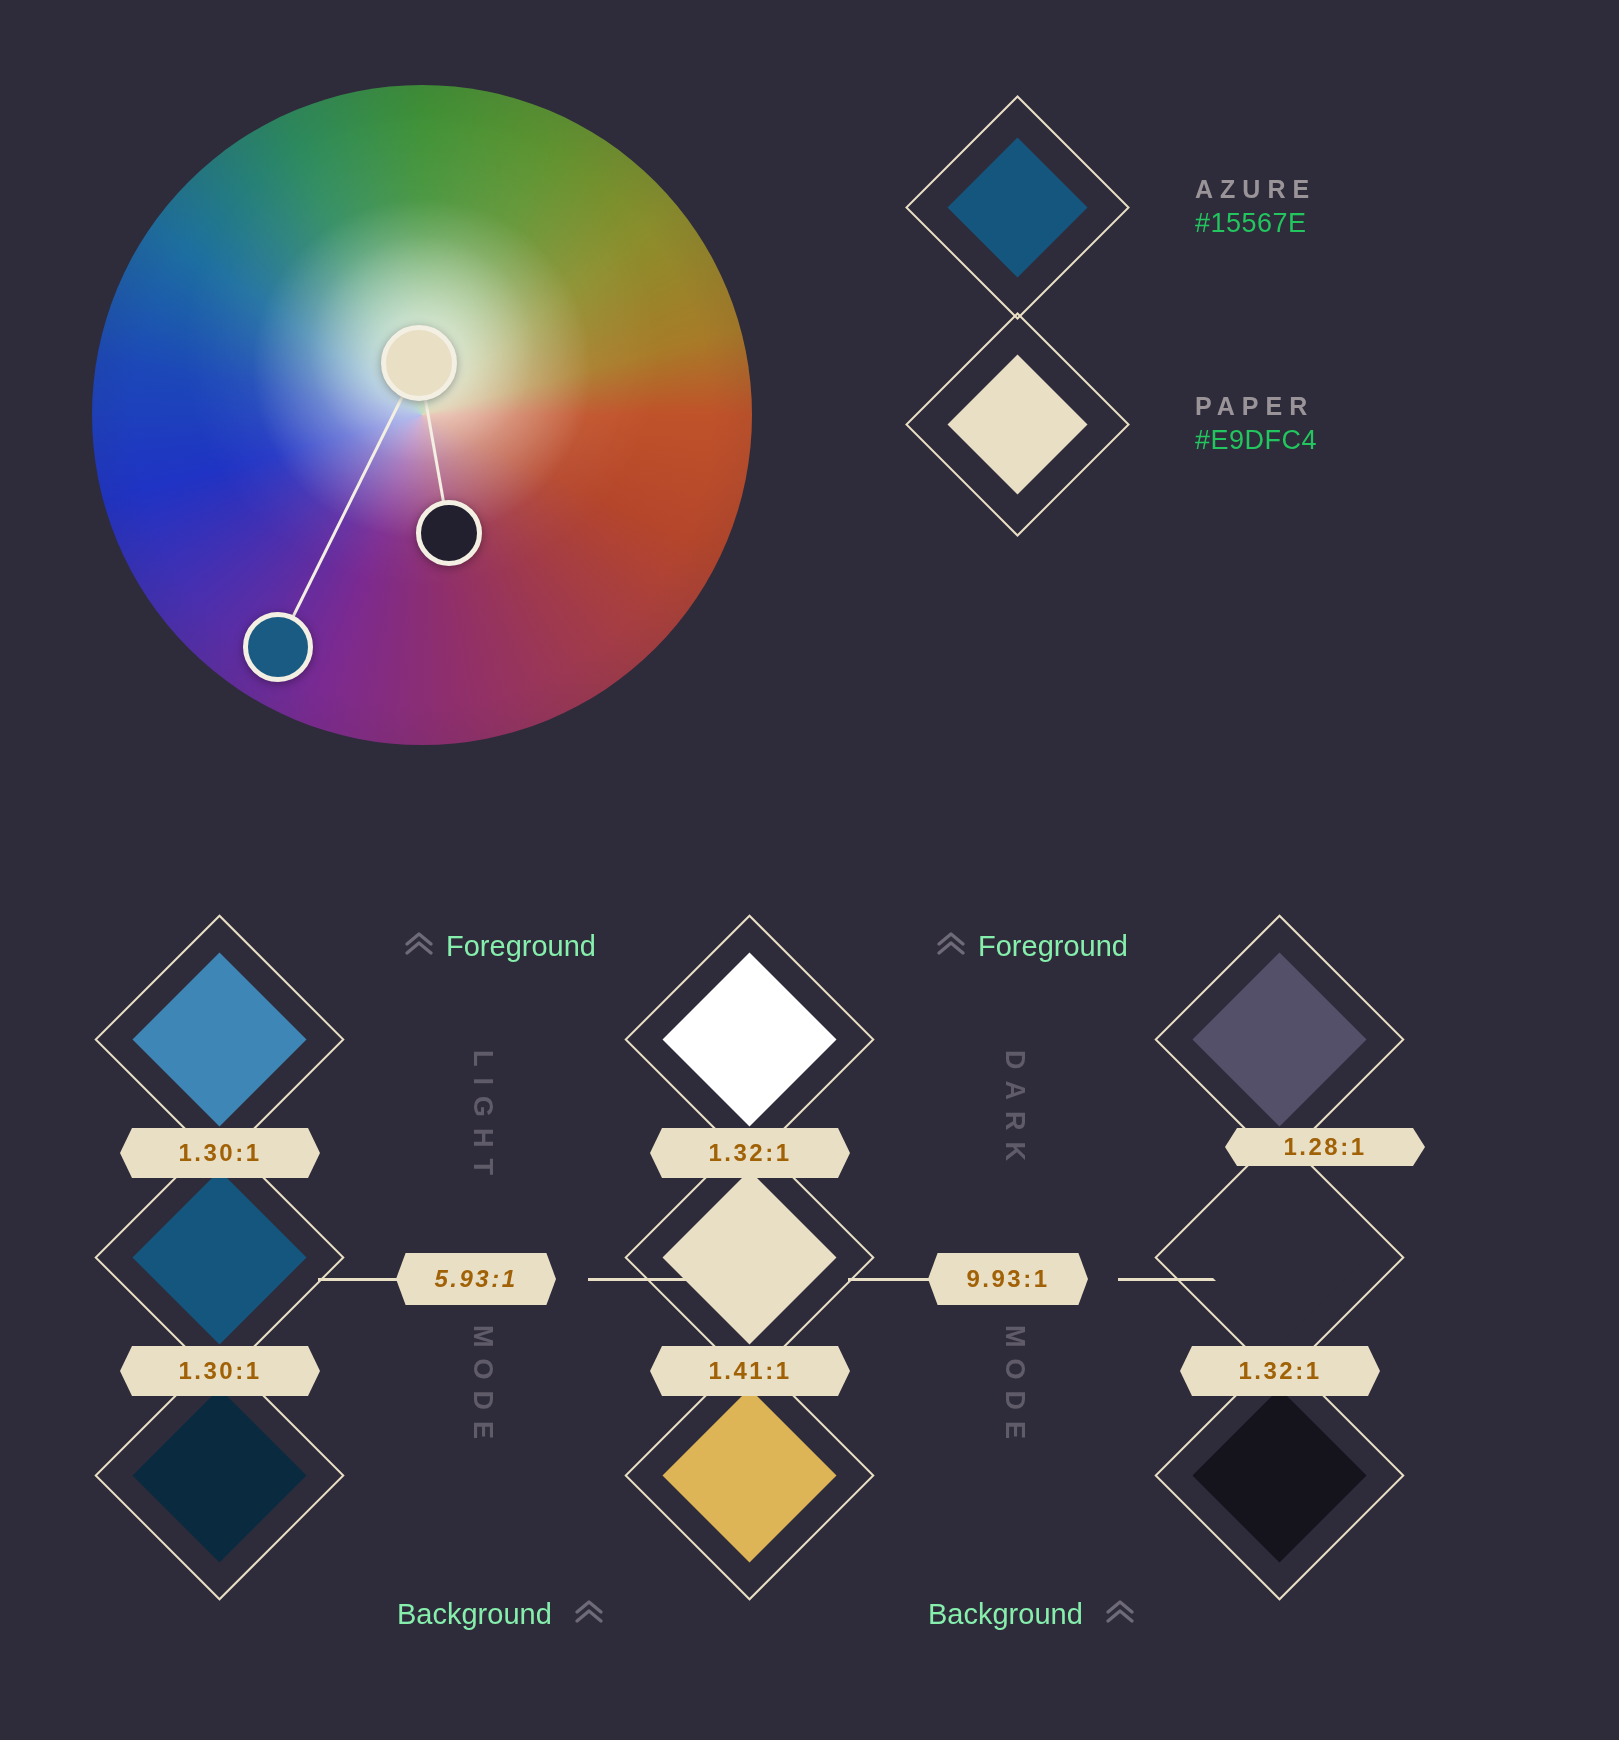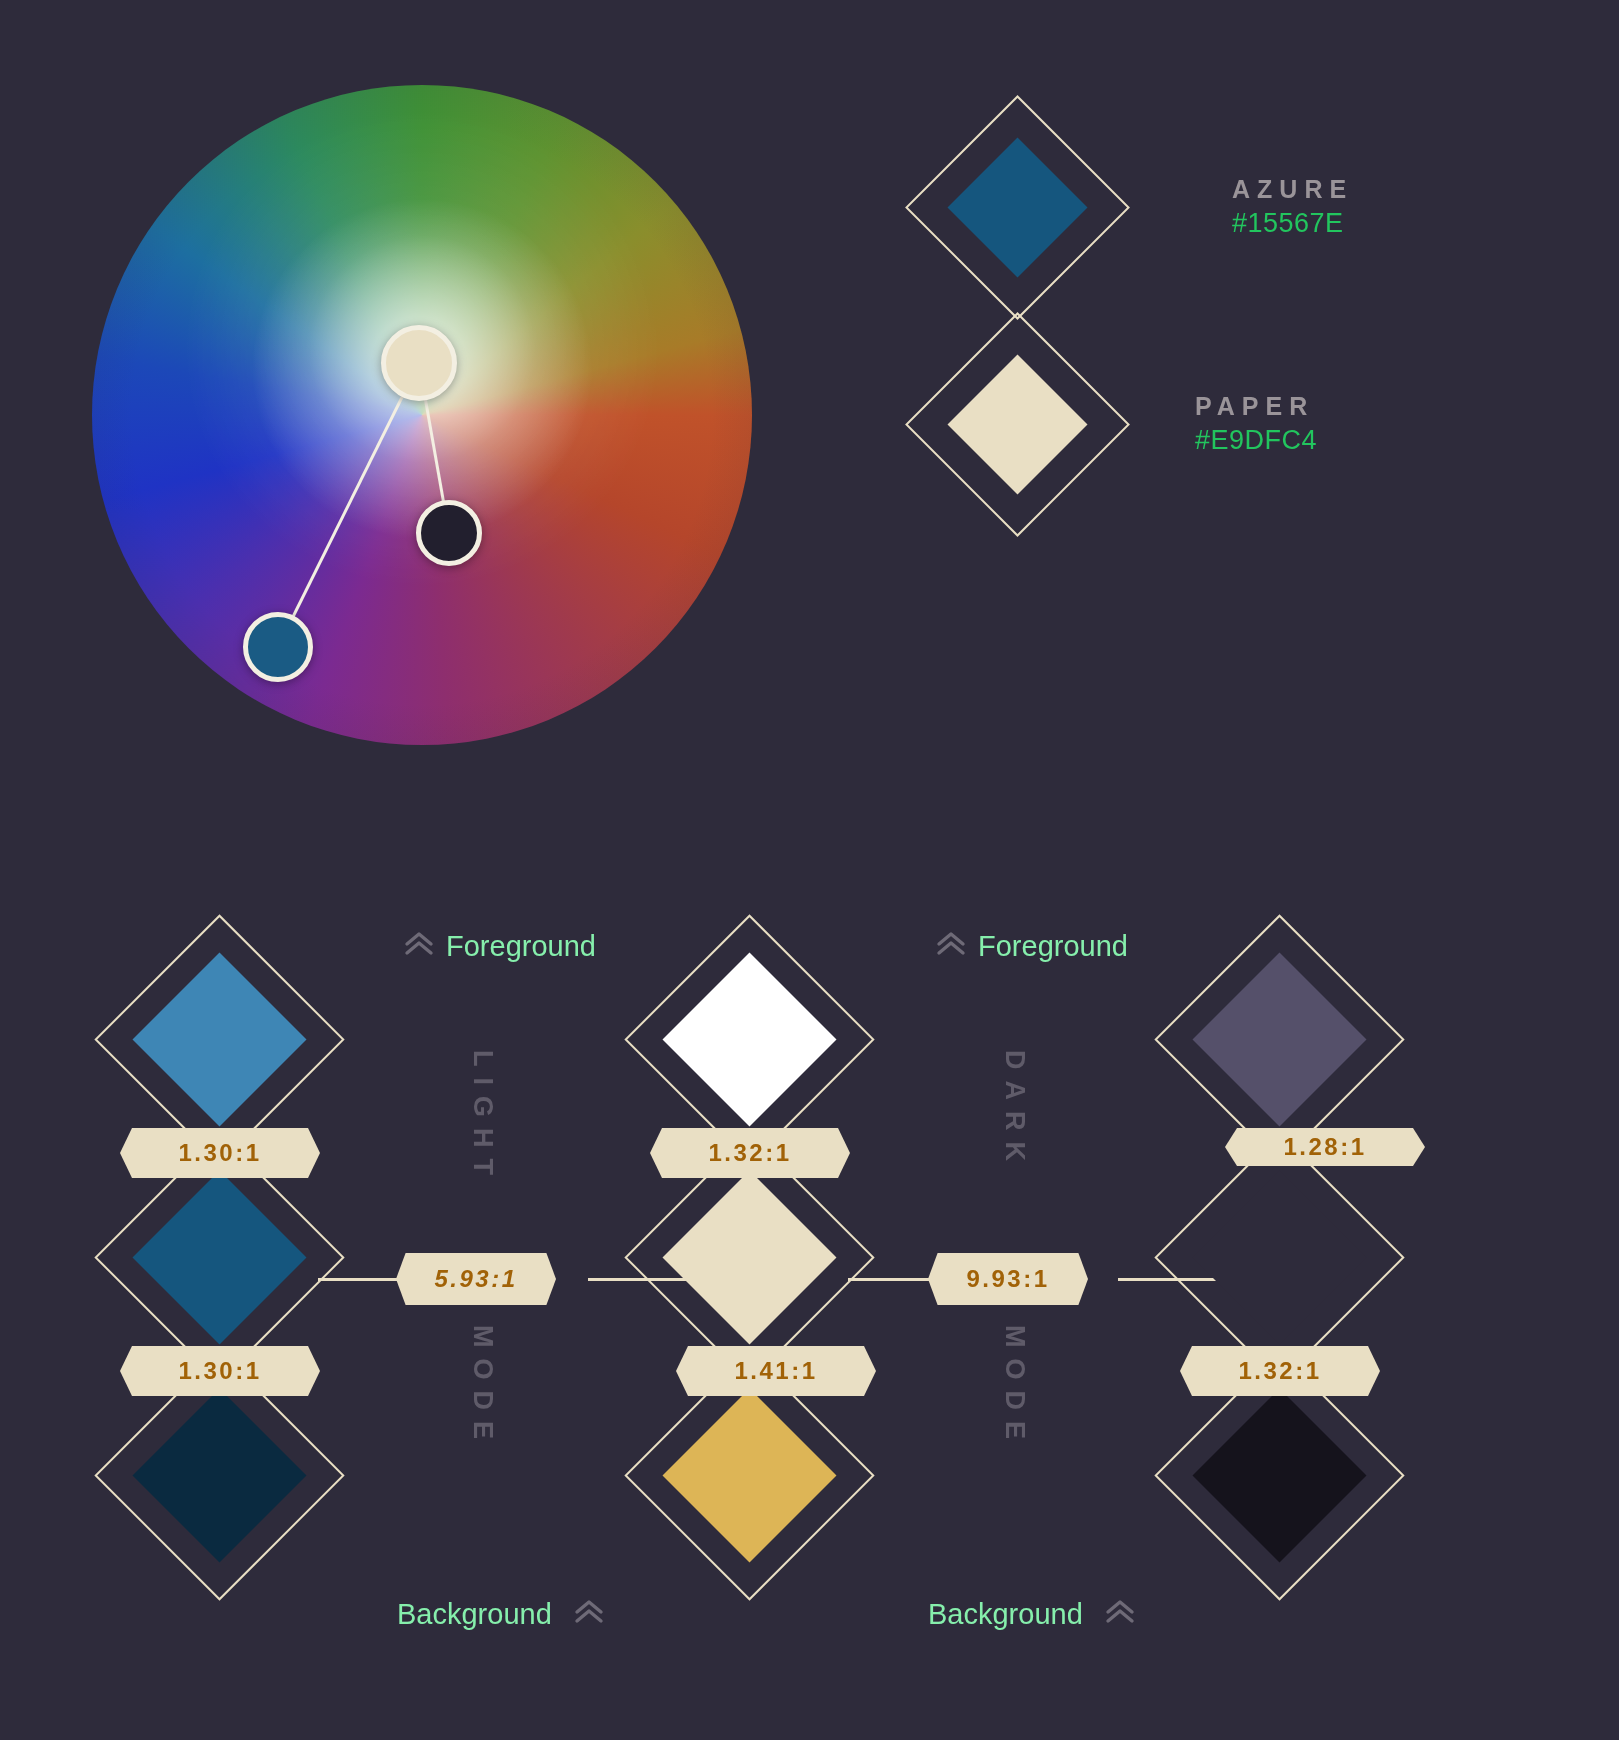--- a/index.html
+++ b/index.html
@@ -99,21 +99,21 @@
     <div class="node" style="left:289px;top:240px;width:76px;height:76px;background:#E9DFC4;"></div>
     <div class="node" style="left:324px;top:415px;width:66px;height:66px;background:#221F2E;"></div>
     <div class="node" style="left:151px;top:527px;width:70px;height:70px;background:#1A5B84;"></div>
   </div>
 
   <div class="swatch-row" style="left:905px;top:95px;">
     <div class="dia-wrap" style="width:225px;height:225px;">
       <div class="dia-outline" style="left:33px;top:33px;width:159px;height:159px;"></div>
       <div class="dia-fill" style="left:63px;top:63px;width:99px;height:99px;background:#15567E;"></div>
     </div>
-    <div class="swatch-text" style="margin-left:102px;">
+    <div class="swatch-text" style="margin-left:65px;">
       <div class="sw-name">AZURE</div>
       <div class="sw-hex">#15567E</div>
     </div>
   </div>
 
   <div class="swatch-row" style="left:905px;top:312px;">
     <div class="dia-wrap" style="width:225px;height:225px;">
       <div class="dia-outline" style="left:33px;top:33px;width:159px;height:159px;"></div>
       <div class="dia-fill" style="left:63px;top:63px;width:99px;height:99px;background:#E9DFC4;"></div>
     </div>
@@ -157,21 +157,21 @@
     <div class="dia-wrap" style="position:absolute;left:0;top:218px;width:250px;height:250px;">
       <div class="dia-outline" style="left:36px;top:36px;width:177px;height:177px;"></div>
       <div class="dia-fill" style="left:63px;top:63px;width:123px;height:123px;background:#E9DFC4;"></div>
     </div>
     <div class="dia-wrap" style="position:absolute;left:0;top:436px;width:250px;height:250px;">
       <div class="dia-outline" style="left:36px;top:36px;width:177px;height:177px;"></div>
       <div class="dia-fill" style="left:63px;top:63px;width:123px;height:123px;background:#DDB556;"></div>
     </div>
   </div>
   <div class="badge" style="left:650px;top:1128px;width:200px;height:50px;">1.32:1</div>
-  <div class="badge" style="left:676px;top:1346px;width:200px;height:50px;">1.41:1</div>
+  <div class="badge" style="left:650px;top:1346px;width:200px;height:50px;">1.41:1</div>
 
   <div class="col" style="left:1155px;top:915px;width:250px;height:700px;">
     <div class="dia-wrap" style="position:absolute;left:0;top:0;width:250px;height:250px;">
       <div class="dia-outline" style="left:36px;top:36px;width:177px;height:177px;"></div>
       <div class="dia-fill" style="left:63px;top:63px;width:123px;height:123px;background:#55506A;"></div>
     </div>
     <div class="dia-wrap" style="position:absolute;left:0;top:218px;width:250px;height:250px;">
       <div class="dia-outline" style="left:36px;top:36px;width:177px;height:177px;"></div>
       <div class="dia-fill" style="left:63px;top:63px;width:123px;height:123px;background:#2E2B3B;"></div>
     </div>

